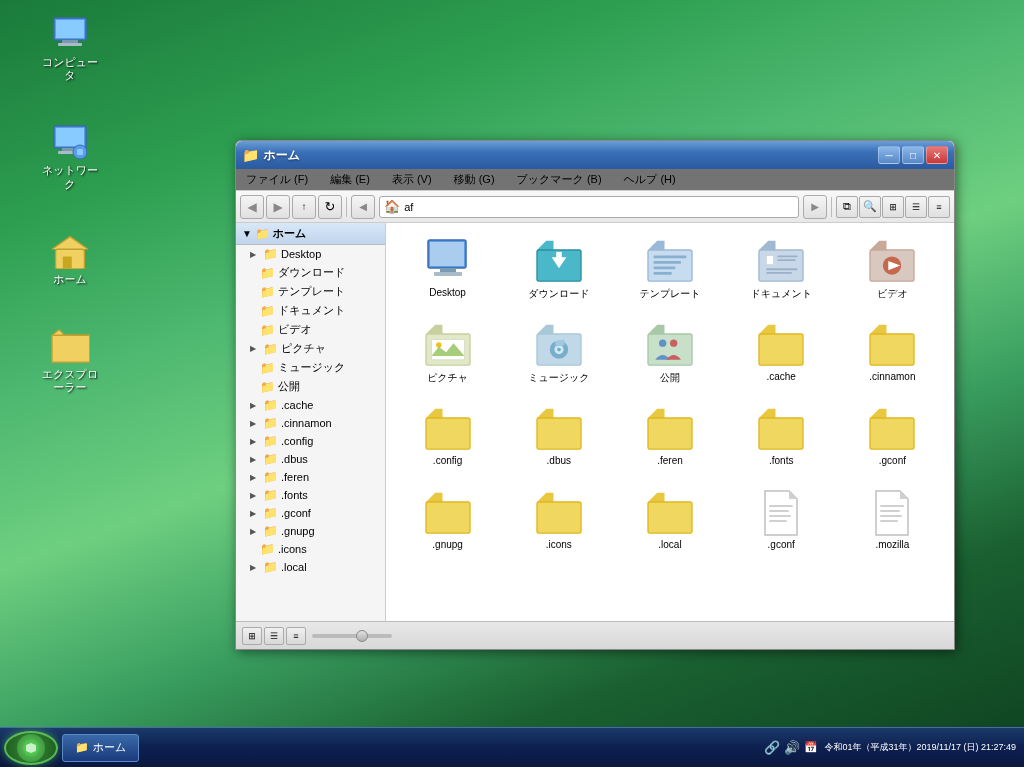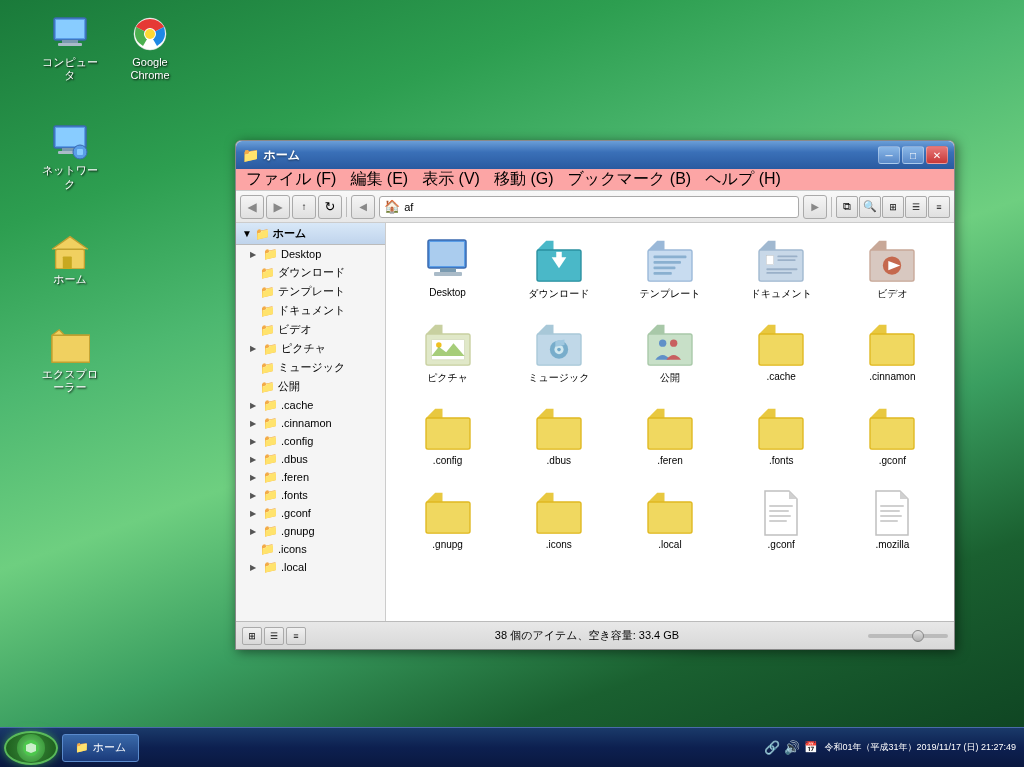--- a/index.html
+++ b/index.html
@@ -175,28 +175,28 @@
       cursor: pointer;
       color: white;
       border: 1px solid rgba(255,255,255,0.3);
     }
     .window-btn-min { background: linear-gradient(to bottom, #8ab8e8, #5888c8); }
     .window-btn-max { background: linear-gradient(to bottom, #8ab8e8, #5888c8); }
     .window-btn-close { background: linear-gradient(to bottom, #e87878, #c83838); }
 
     
     .window-menubar {
-      background: #fca5a5;
+      background: #737373;
       height: 22px;
       display: flex;
       align-items: center;
       padding: 0 4px;
       border-bottom: 1px solid #ccc;
-      font-size: 16px;
-      gap: 2px;
+      font-size: 11px;
+      gap: 10px;
     }
     .menu-item {
       padding: 2px 6px;
       cursor: pointer;
       border-radius: 2px;
     }
 
     
     .window-toolbar {
       background: linear-gradient(to bottom, #f8f8f8, #e8e8e8);
@@ -395,38 +395,20 @@
       <div class="desktop-icon">
         <div class="icon-img">
           <svg width="40" height="36" viewBox="0 0 40 36">
             <rect x="4" y="2" width="32" height="22" rx="2" fill="#5a9ee8" stroke="#3a6ab0" stroke-width="1.5"></rect>
             <rect x="6" y="4" width="28" height="18" fill="#88ccff"></rect>
             <rect x="12" y="24" width="16" height="3" fill="#7a9ab0"></rect>
             <rect x="8" y="27" width="24" height="3" rx="1" fill="#aabbc8"></rect>
           </svg>
         </div>
         <div class="icon-label">コンピュータ</div>
-      </div>
-      <div class="desktop-icon">
-        <div class="icon-img">
-          <svg width="38" height="38" viewBox="0 0 38 38">
-            <circle cx="19" cy="19" r="16" fill="#fff"></circle>
-            <circle cx="19" cy="19" r="16" fill="none" stroke="#ddd" stroke-width="0.5"></circle>
-
-            <path d="M5 12 L19 19 L33 12 Q28 4 19 4 Q10 4 5 12Z" fill="#e53935"></path>
-
-            <path d="M5 12 L19 19 L12 31 Q4 26 4 19 Q4 15 5 12Z" fill="#4caf50"></path>
-
-            <path d="M33 12 L19 19 L26 31 Q34 26 34 19 Q34 15 33 12Z" fill="#1e88e5"></path>
-
-            <circle cx="19" cy="19" r="6" fill="white"></circle>
-            <circle cx="19" cy="19" r="5" fill="#fdd835"></circle>
-          </svg>
-        </div>
-        <div class="icon-label">Google Chrome</div>
       </div>
     </div>
 
     <div style="display:flex; flex-direction:row; gap:8px; margin-bottom:4px; margin-top:20px;">
       <div class="desktop-icon">
         <div class="icon-img">
           <svg width="40" height="36" viewBox="0 0 40 36">
             <rect x="4" y="2" width="32" height="22" rx="2" fill="#5a9ee8" stroke="#3a6ab0" stroke-width="1.5"></rect>
             <rect x="6" y="4" width="28" height="18" fill="#88ccff"></rect>
             <rect x="12" y="24" width="16" height="3" fill="#7a9ab0"></rect>
@@ -846,21 +828,20 @@
         </div>
       </div>
     </div>
 
     <div class="window-statusbar">
       <div class="statusbar-view-btns">
         <div class="statusbar-btn">⊞</div>
         <div class="statusbar-btn">☰</div>
         <div class="statusbar-btn">≡</div>
       </div>
-      <div class="statusbar-text">38 個のアイテム、空き容量: 33.4 GB</div>
       <div class="statusbar-slider">
         <div class="slider-track">
           <div class="slider-thumb"></div>
         </div>
       </div>
     </div>
   </div>
 
   <div class="taskbar">
     <div class="taskbar-start">

